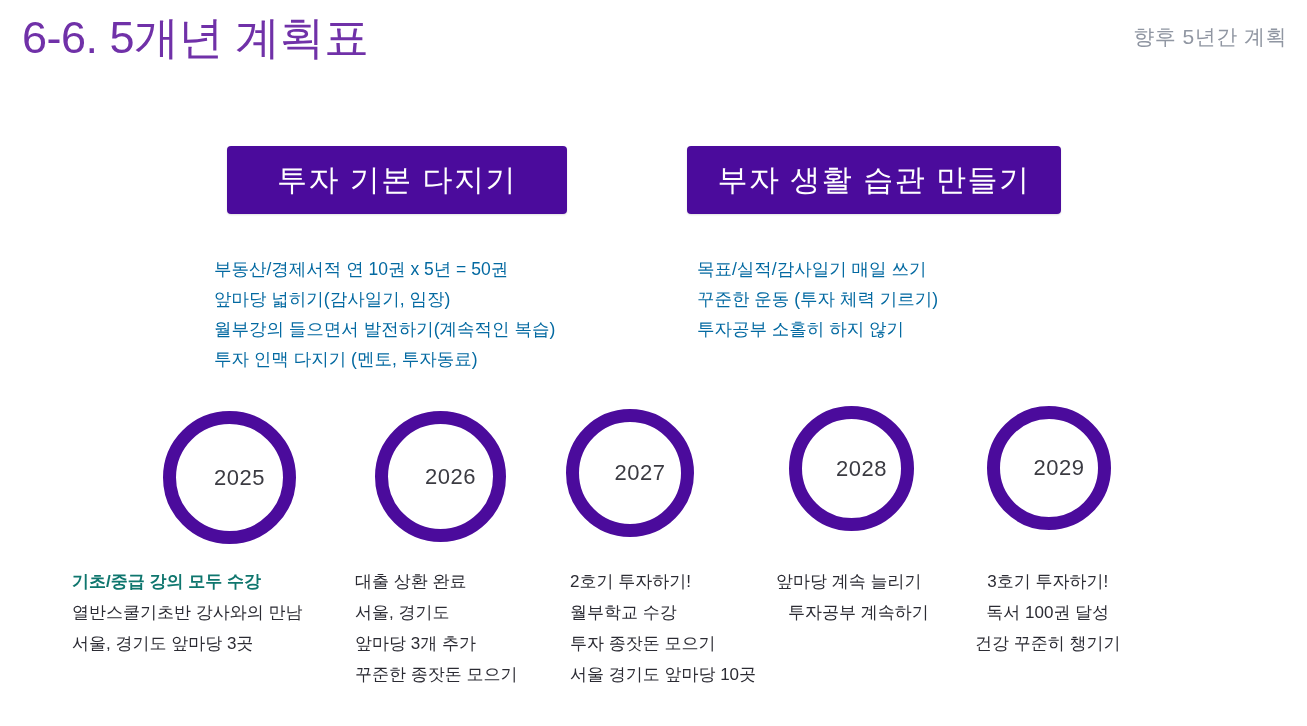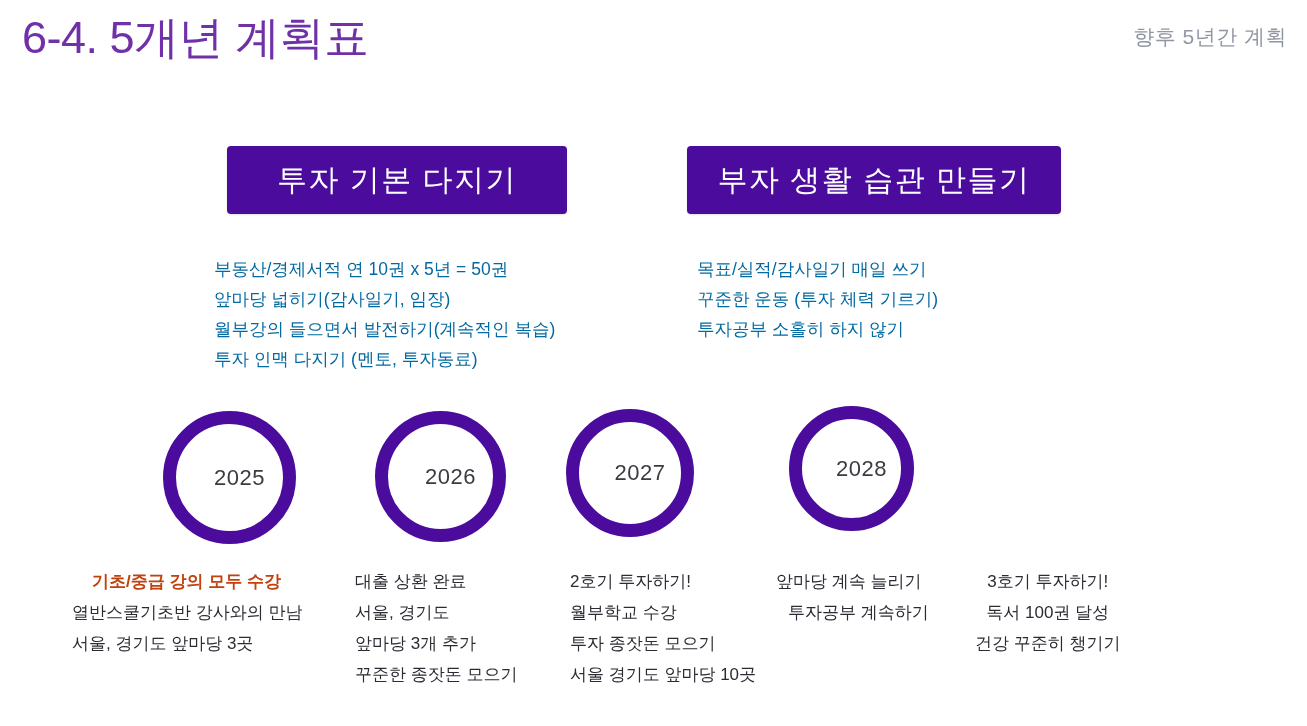--- a/index.html
+++ b/index.html
@@ -103,37 +103,36 @@
 
   
   .year-col {
     position: absolute;
     font-size: 17px;
     line-height: 31px;
     color: #2b2b33;
     white-space: nowrap;
   }
   .year-col .highlight {
-    color: #c2410c;
+    color: #0f766e;
     font-weight: bold;
-    margin-left: 20px;
   }
   #col-2025 { left: 72px;  top: 566px; }
   #col-2026 { left: 355px; top: 566px; }
   #col-2027 { left: 570px; top: 566px; }
   #col-2028 { left: 776px; top: 566px; }
   #col-2029 { left: 975px; top: 566px; text-align: center; }
   #col-2028 .line-2 { padding-left: 12px; }
 </style>
 </head>
 <body>
 
 <div id="slide">
 
-  <div id="page-title">6-4. 5개년 계획표</div>
+  <div id="page-title">6-6. 5개년 계획표</div>
   <div id="page-subtitle">향후 5년간 계획</div>
 
   <div class="banner" id="banner-left">
     <span>투자 기본 다지기</span>
   </div>
   <div class="banner" id="banner-right">
     <span>부자 생활 습관 만들기</span>
   </div>
 
   <div class="bullets" id="bullets-left">
@@ -161,20 +160,23 @@
   </div>
   <div class="node" id="node-2026">
     <span class="node-year">2026</span>
   </div>
   <div class="node" id="node-2027">
     <span class="node-year">2027</span>
   </div>
   <div class="node" id="node-2028">
     <span class="node-year">2028</span>
   </div>
+  <div class="node" id="node-2029">
+    <span class="node-year">2029</span>
+  </div>
 
   <div class="year-col" id="col-2025">
     <div class="highlight line-1">기초/중급 강의 모두 수강</div>
     <div class="line-2">열반스쿨기초반 강사와의 만남</div>
     <div class="line-4">서울, 경기도 앞마당 3곳</div>
   </div>
 
   <div class="year-col" id="col-2026">
     <div class="line-1">대출 상환 완료</div>
     <div class="line-2">서울, 경기도</div>

